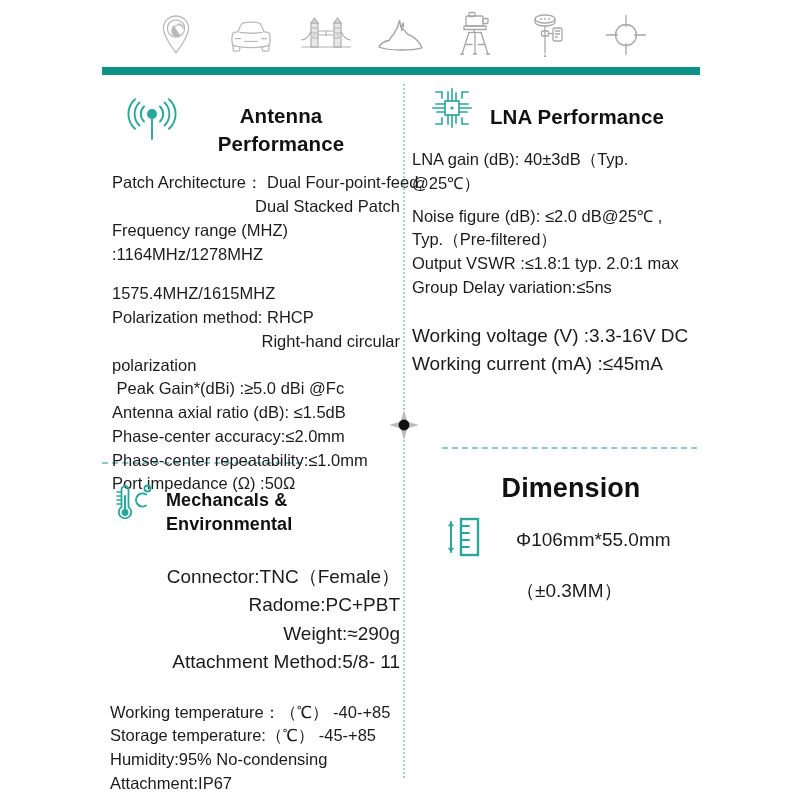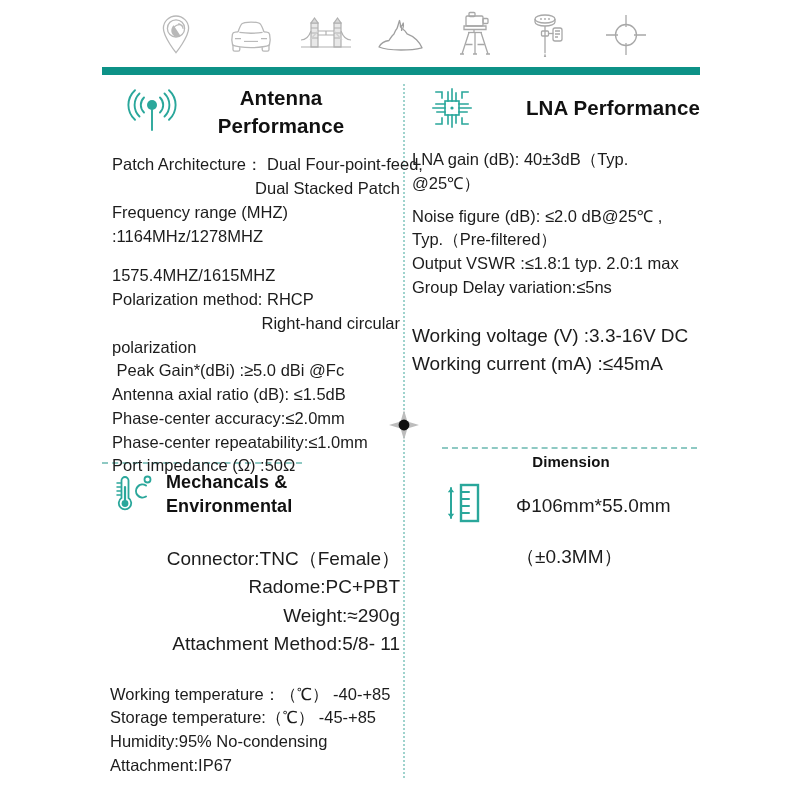--- a/index.html
+++ b/index.html
@@ -43,49 +43,49 @@
     position: absolute; left: 386px; top: 407px; width: 36px; height: 36px;
   }
 
   
   .panel { position: absolute; }
   .sect-head { display: flex; align-items: center; }
   .sect-icon { flex: 0 0 auto; display: block; }
   .sect-icon svg { display: block; }
   .sect-title {
     font-weight: bold; font-size: 20.5px; color: #111;
-    letter-spacing: .1px; line-height: 1.35;
+    letter-spacing: .1px; line-height: 1.35; margin-top: 18px;
   }
   .spec-line { font-size: 16.5px; line-height: 1.44; color: #1c1c1c; white-space: pre; }
   .spec-line.indent-r { text-align: right; }
   .spec-line.big { font-size: 19px; line-height: 1.5; }
   .gap-sm { height: 9px; }
   .gap-md { height: 16px; }
   .gap-lg { height: 22px; }
 
   
   #panel-antenna   { left: 104px; top: 84px;  width: 296px; }
   #panel-lna       { left: 412px; top: 84px;  width: 300px; }
   #panel-mech      { left: 104px; top: 470px; width: 296px; }
   #panel-dim       { left: 442px; top: 452px; width: 258px; }
 
   #panel-antenna .sect-head { padding-left: 22px; }
   #panel-antenna .sect-title { width: 186px; text-align: center; margin-left: 10px; }
   #panel-antenna .body { margin-top: 14px; padding-left: 8px; }
 
-  #panel-lna .sect-head { padding-left: 16px; gap: 36px; }
+  #panel-lna .sect-head { padding-left: 16px; }
   #panel-lna .sect-title { margin-left: 14px; }
   #panel-lna .body { margin-top: 16px; }
 
   #panel-mech .sect-head { padding-left: 6px; justify-content: space-between; }
   #panel-mech .sect-title { margin-left: 12px; font-size: 18px; }
   #panel-mech .body { margin-top: 26px; padding-left: 22px; text-align: right; }
   #panel-mech .body2 { margin-top: 24px; padding-left: 6px; }
 
-  #panel-dim .sect-title { text-align: center; font-size: 15px; display: block; }
+  #panel-dim .sect-title { text-align: center; font-size: 27px; display: block; }
   #panel-dim .dim-row { display: flex; align-items: flex-start; margin-top: 6px; }
   #panel-dim .dim-body { margin-left: 28px; margin-top: 14px; }
 </style>
 </head>
 <body>
 
 <div id="page">
 
   <div id="icon-strip">
 

